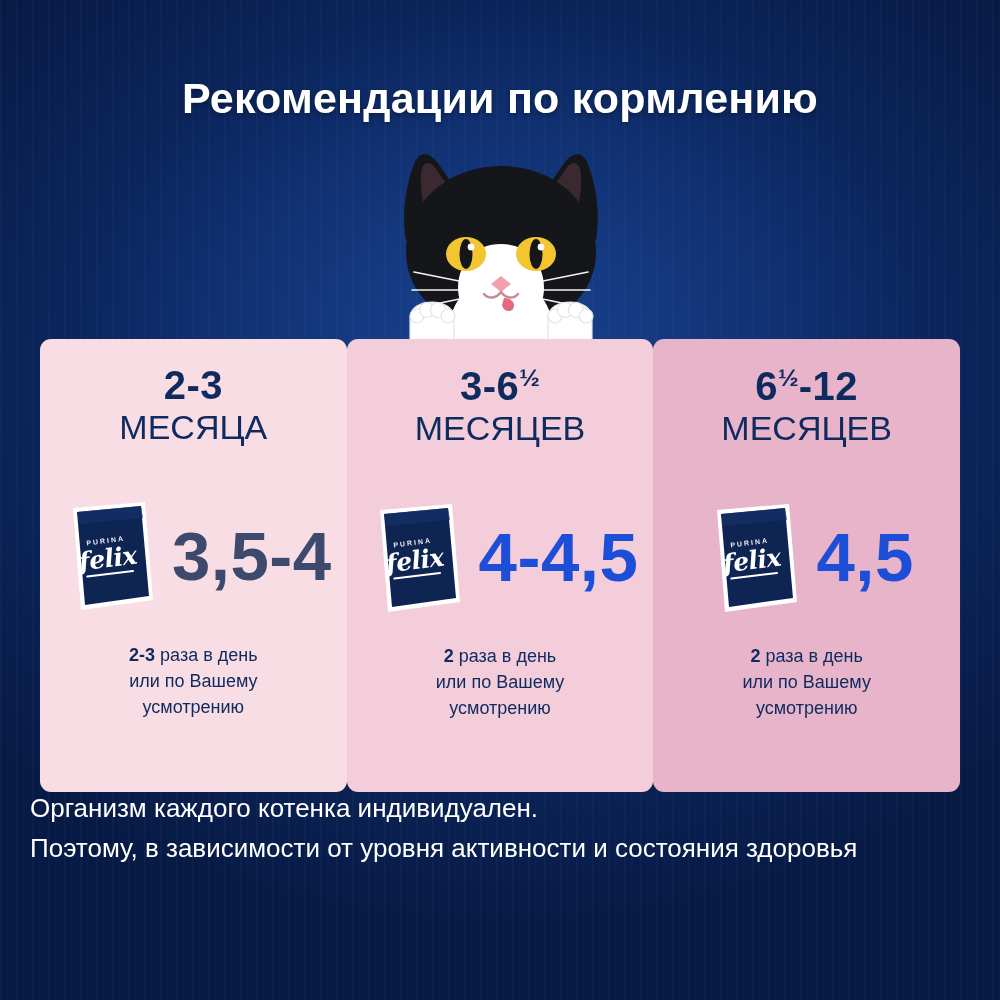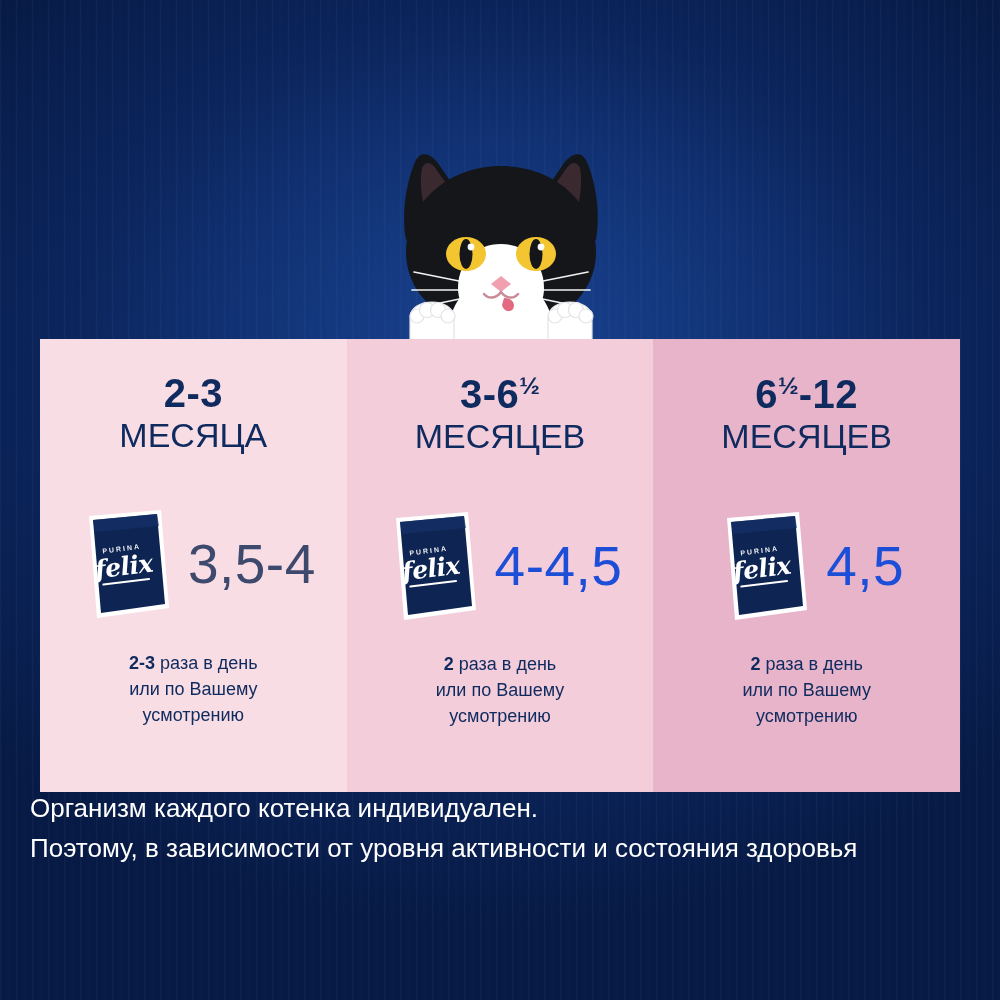--- a/index.html
+++ b/index.html
@@ -79,22 +79,23 @@
     top: 339px;
     width: 920px;
     height: 453px;
     display: flex;
     z-index: 5;
   }
   .panel {
     flex: 1 1 33.333%;
     position: relative;
     text-align: center;
-    padding-top: 34px;
+    padding-top: 26px;
     box-sizing: border-box;
+    border-radius: 11px;
   }
   .panel.p1 { background: #f9dde4; }
   .panel.p2 { background: #f3cdda; }
   .panel.p3 { background: #e7b4ca; }
 
   .age-big {
     color: #0e2a5e;
     font-size: 40px;
     font-weight: bold;
     line-height: 1.02;
@@ -116,22 +117,22 @@
   .amount-row {
     margin-top: 42px;
     height: 135px;
     display: flex;
     align-items: center;
     justify-content: center;
     gap: 12px;
   }
   .amount-value {
     color: #3e4a6d;
-    font-size: 55px;
-    font-weight: normal;
+    font-size: 69px;
+    font-weight: bold;
     letter-spacing: 0.5px;
   }
   .p2 .amount-value, .p3 .amount-value { color: #1d4ed8; }
 
   
   .pouch {
     position: relative;
     width: 105px;
     height: 112px;
     flex: 0 0 auto;
@@ -195,20 +196,21 @@
     font-size: 26px;
     line-height: 1.55;
     z-index: 6;
   }
 </style>
 </head>
 <body>
 
 <div class="poster">
 
+  <div class="headline">Рекомендации по кормлению</div>
 
   <div class="cat">
     <svg width="262" height="205" viewBox="0 0 262 205" xmlns="http://www.w3.org/2000/svg">
 
       <path d="M36 92 C30 58 40 24 46 12 C52 2 62 6 70 18 L96 56 Z" fill="#15161a"></path>
       <path d="M226 92 C232 58 222 24 216 12 C210 2 200 6 192 18 L166 56 Z" fill="#15161a"></path>
       <path d="M52 20 C56 12 62 14 68 24 L88 52 L60 78 C52 58 49 34 52 20 Z" fill="#3a2a30"></path>
       <path d="M210 20 C206 12 200 14 194 24 L174 52 L202 78 C210 58 213 34 210 20 Z" fill="#3a2a30"></path>
       <path d="M131 18 C77 18 36 56 36 104 C36 140 62 168 98 176 L164 176 C200 168 226 140 226 104 C226 56 185 18 131 18 Z" fill="#15161a"></path>
 

